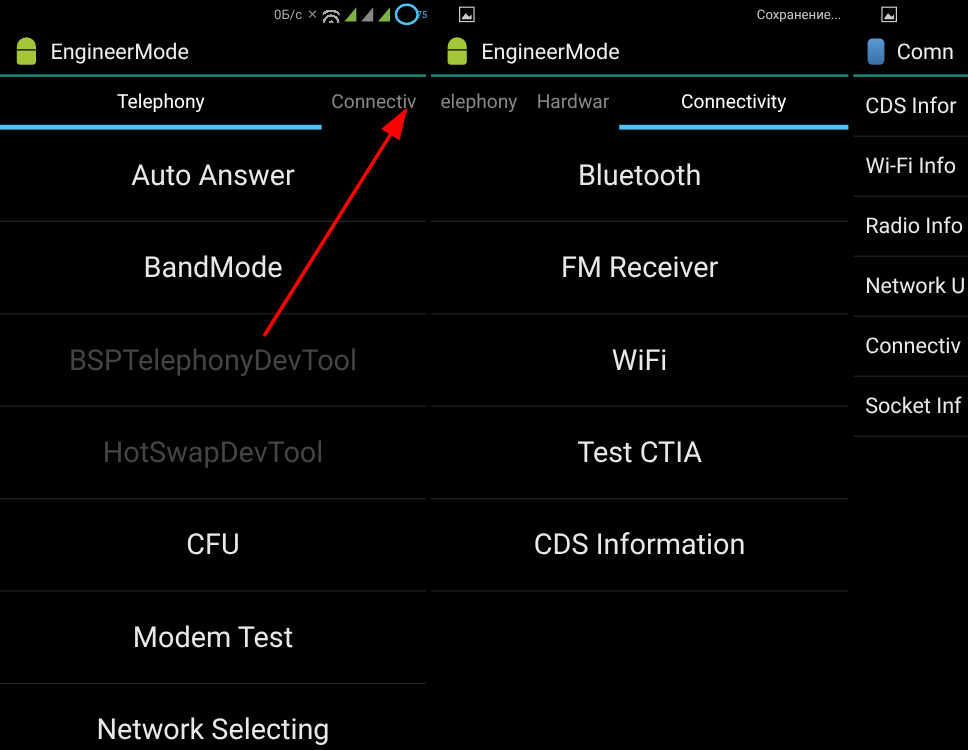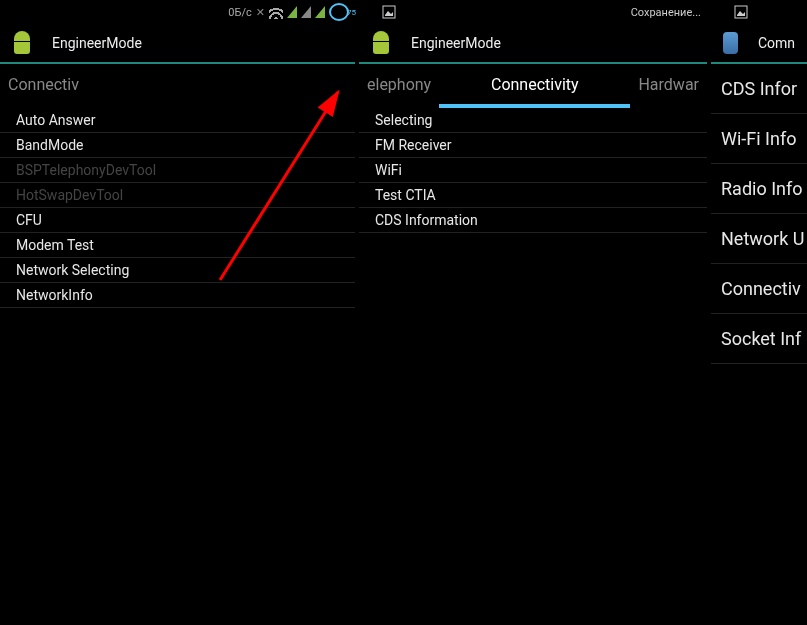--- a/index.html
+++ b/index.html
@@ -56,24 +56,24 @@
       background: radial-gradient(circle at 50% 100%, #aaa 2px, transparent 2px),
                   radial-gradient(circle at 50% 100%, transparent 5px, #aaa 5px, #aaa 7px, transparent 7px),
                   radial-gradient(circle at 50% 100%, transparent 9px, #aaa 9px, #aaa 11px, transparent 11px);
     }
     .mute-ico { color:#888; }
 
     .titlebar {
       height: 40px;
       display: flex;
       align-items: center;
-      gap: 20px;
+      gap: 10px;
       padding: 0 12px;
       color: #eee;
-      font-size: 14px;
+      font-size: 18px;
       border-bottom: 2px solid #1e8a7e;
     }
     .android-logo {
       width: 20px; height: 24px;
       position: relative;
     }
     .android-logo::before {
       content:'';
       position:absolute;
       top:0; left:2px;
@@ -113,25 +113,26 @@
     }
     .tab.active {
       color: #fff;
       border-bottom-color: #4fc3f7;
     }
     .tab.half { flex: 0 0 auto; padding: 0 8px; }
 
     .list {
       flex: 1;
       overflow: hidden;
+      text-align: center;
     }
     .list-item {
       color: #e8e8e8;
-      font-size: 14px;
-      padding: 4px 16px;
+      font-size: 24px;
+      padding: 24px 16px;
       border-bottom: 1px solid #222;
     }
     .list-item.disabled { color: #444; }
     .p3 .list-item { padding: 14px 10px; font-size: 18px; white-space: nowrap; }
 
     .arrow {
       position: absolute;
       pointer-events: none;
     }
     .arrow svg { overflow: visible; }
@@ -149,20 +150,23 @@
     <span class="signal-bar"></span>
     <span class="battery-ring">
         <span>75</span>
       </span>
   </div>
   <div class="titlebar">
     <span class="android-logo"></span>
     <span>EngineerMode</span>
   </div>
   <div class="tabbar">
+    <div class="tab active">
+        <span>Telephony</span>
+      </div>
     <div class="tab half">
         <span>Connectiv</span>
       </div>
   </div>
   <div class="list">
     <div class="list-item"><span>Auto Answer</span></div>
     <div class="list-item"><span>BandMode</span></div>
     <div class="list-item disabled"><span>BSPTelephonyDevTool</span></div>
     <div class="list-item disabled"><span>HotSwapDevTool</span></div>
     <div class="list-item"><span>CFU</span></div>
@@ -191,29 +195,29 @@
     <span style="color:#ccc">Сохранение...</span>
   </div>
   <div class="titlebar">
     <span class="android-logo"></span>
     <span>EngineerMode</span>
   </div>
   <div class="tabbar">
     <div class="tab half">
         <span>elephony</span>
       </div>
+    <div class="tab half">
+        <span>Hardwar</span>
+      </div>
     <div class="tab active">
         <span>Connectivity</span>
       </div>
-    <div class="tab half">
-        <span>Hardwar</span>
-      </div>
   </div>
   <div class="list">
-    <div class="list-item"><span>Selecting</span></div>
+    <div class="list-item"><span>Bluetooth</span></div>
     <div class="list-item"><span>FM Receiver</span></div>
     <div class="list-item"><span>WiFi</span></div>
     <div class="list-item"><span>Test CTIA</span></div>
     <div class="list-item"><span>CDS Information</span></div>
   </div>
 
 </div>
 
 <div class="phone p3">
   <div class="statusbar left-icons">

